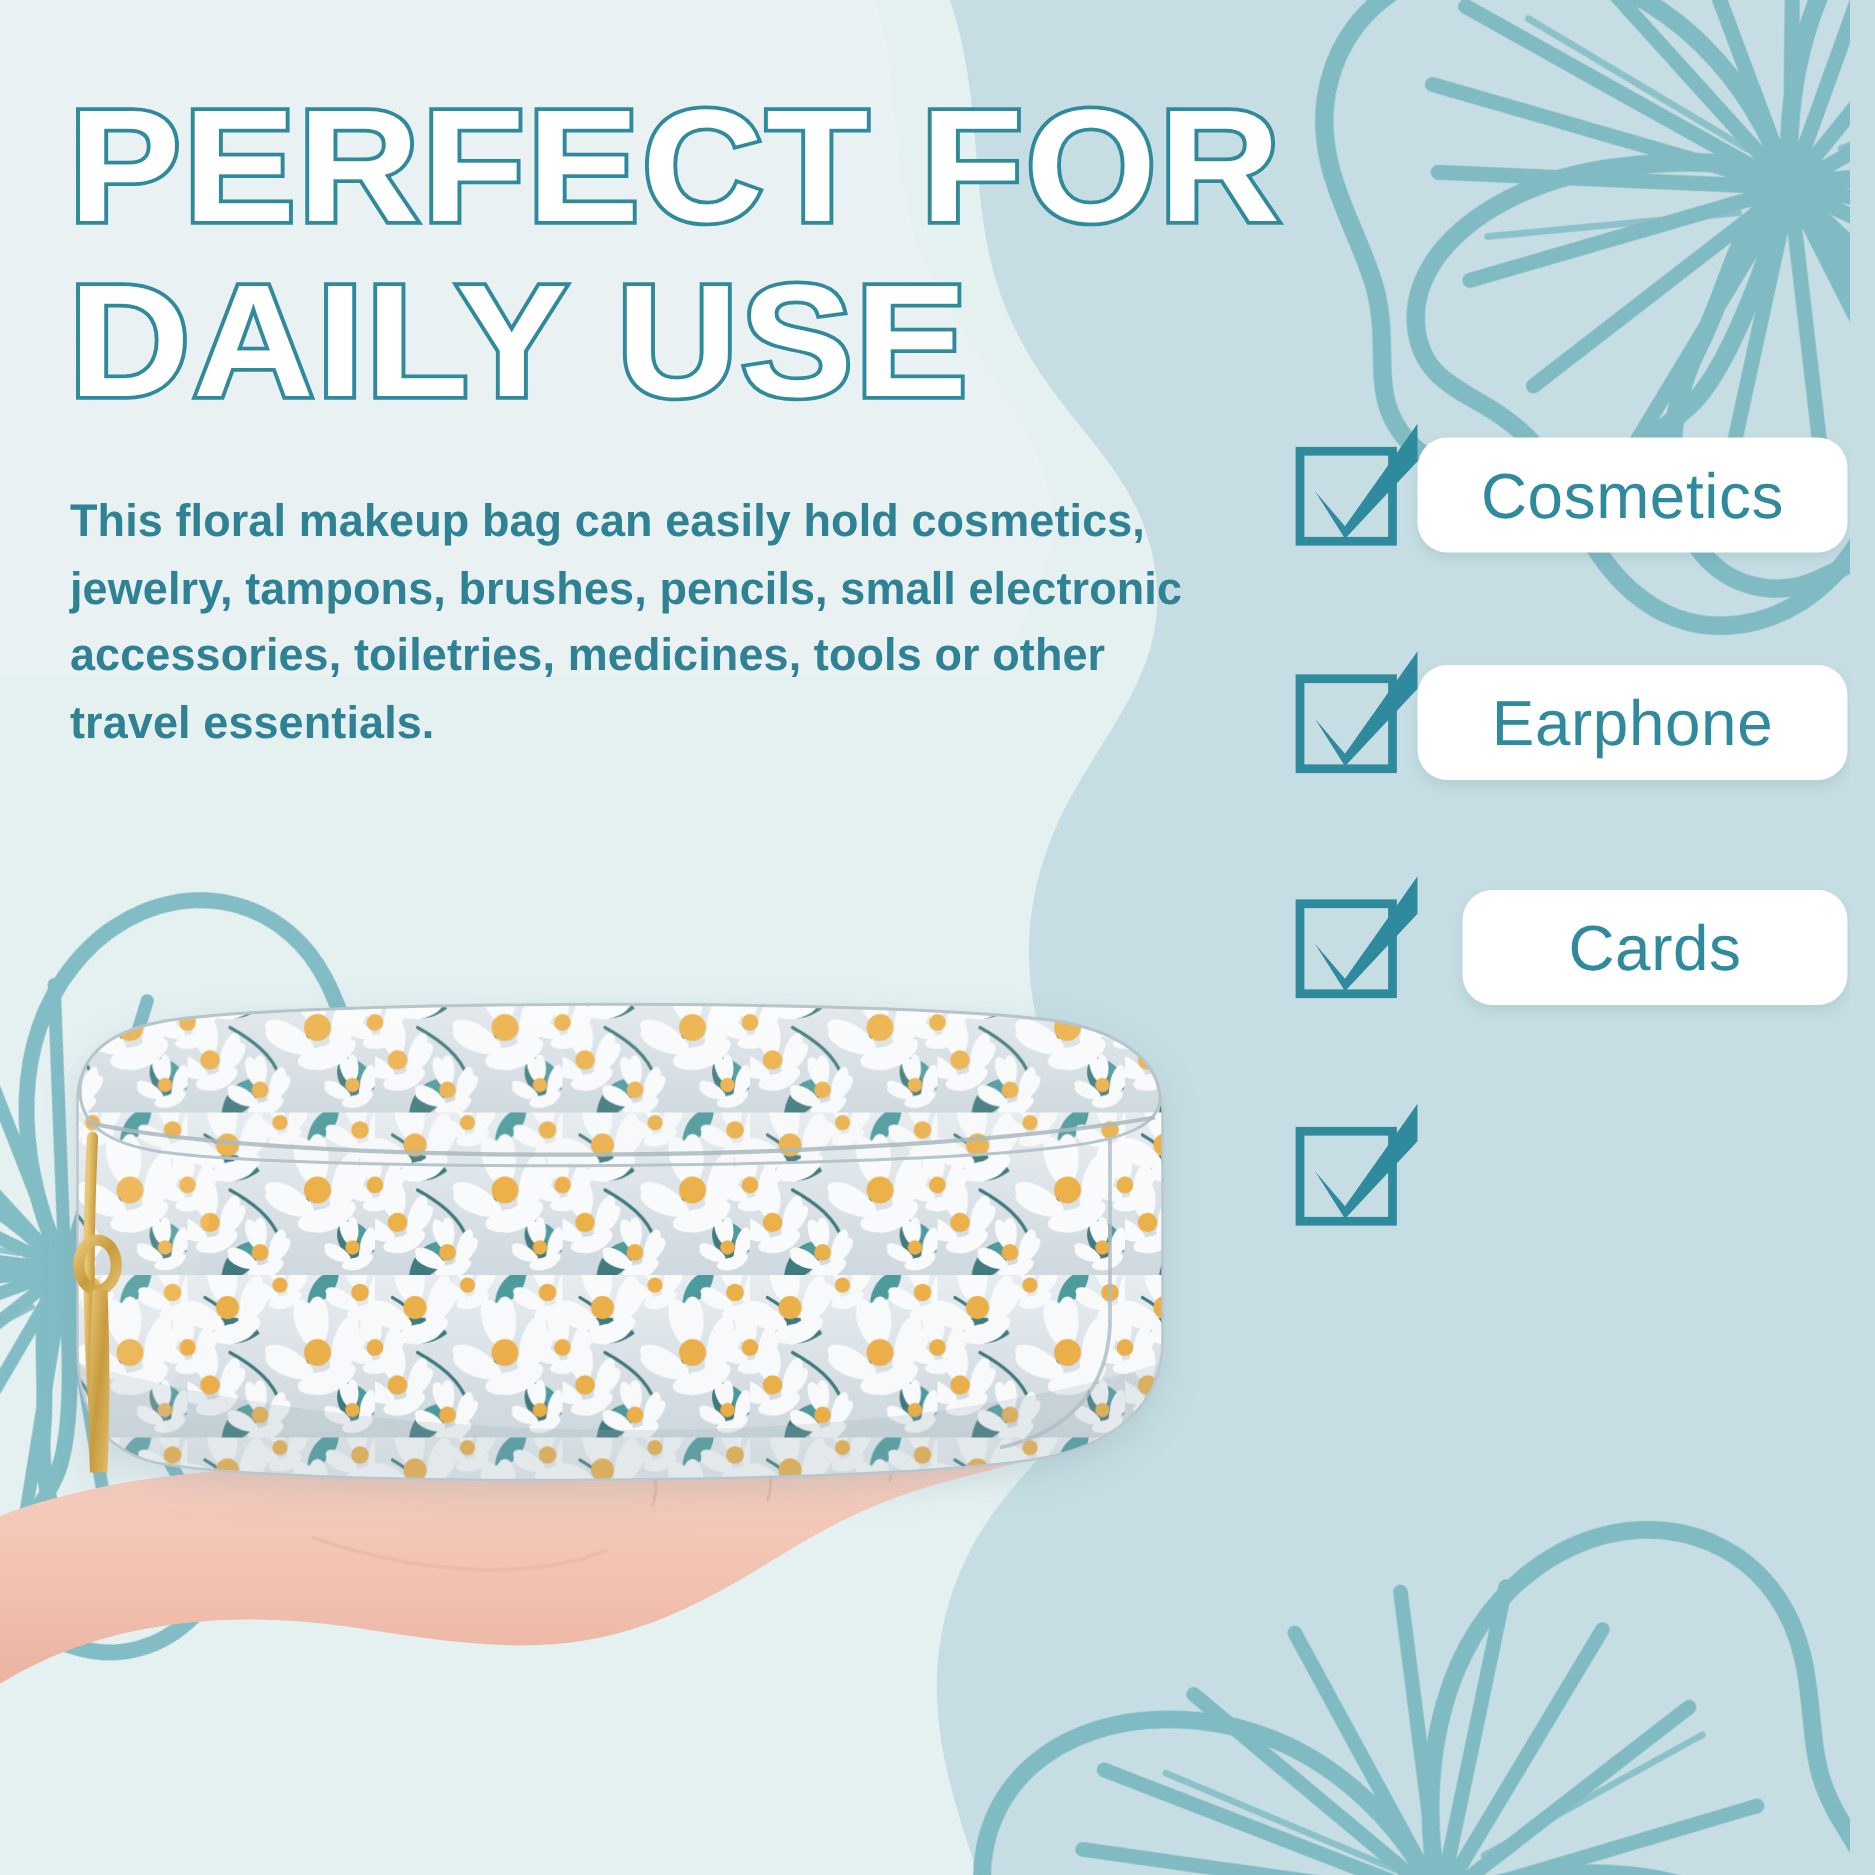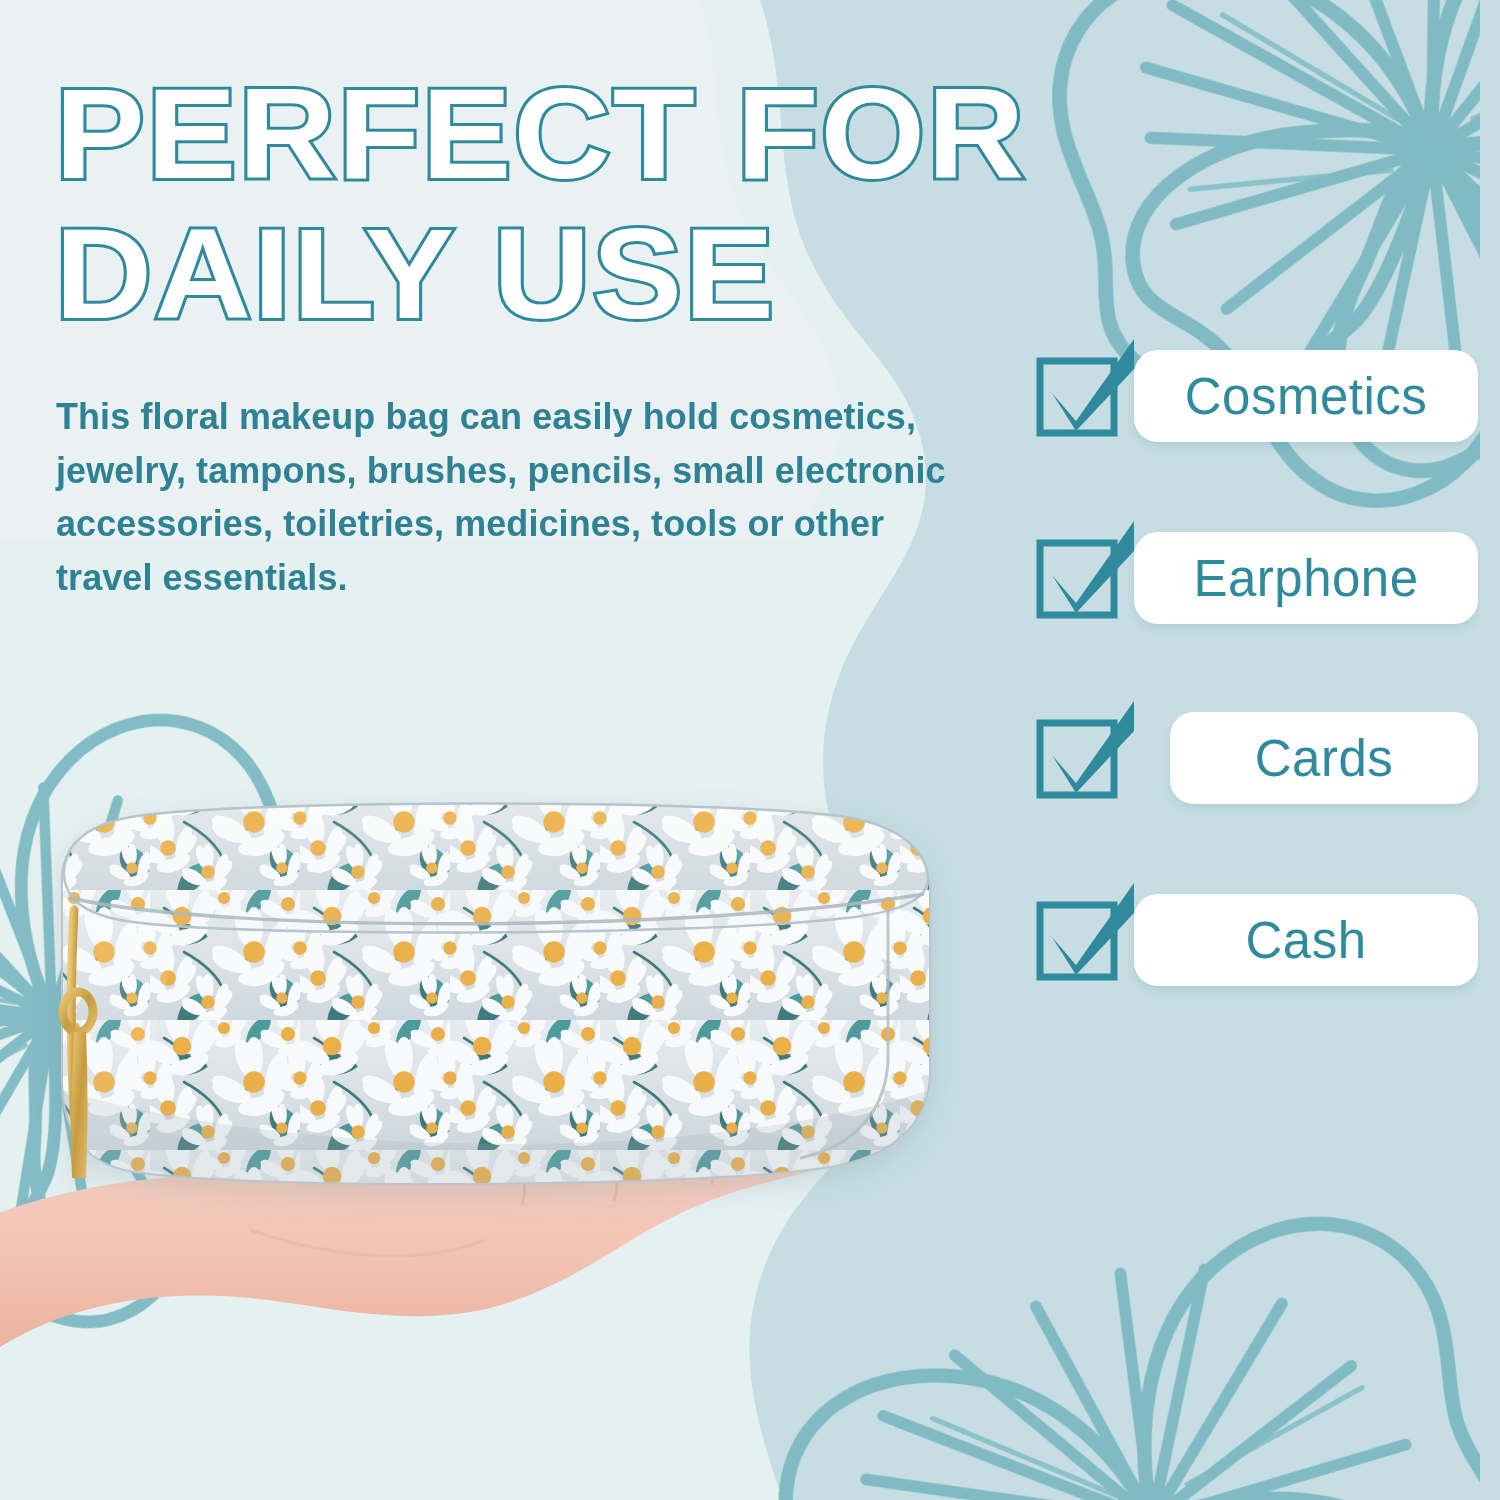--- a/index.html
+++ b/index.html
@@ -381,20 +381,17 @@
       </div>
     </div>
 
     <div class="ck-row r6">
       <div class="ck-box">
         <svg viewBox="0 0 112 104">
           <rect x="10" y="26" width="74" height="72" fill="none" stroke="#2e8a9c" stroke-width="7"></rect>
           <path d="M22,58 L46,86 L104,4 L104,34 L46,96 Z" fill="#2e8a9c"></path>
         </svg>
       </div>
-      <div class="pill">
-        <span>Cash</span>
-      </div>
     </div>
 
   </div>
 
 </div>
 
 </body></html>

